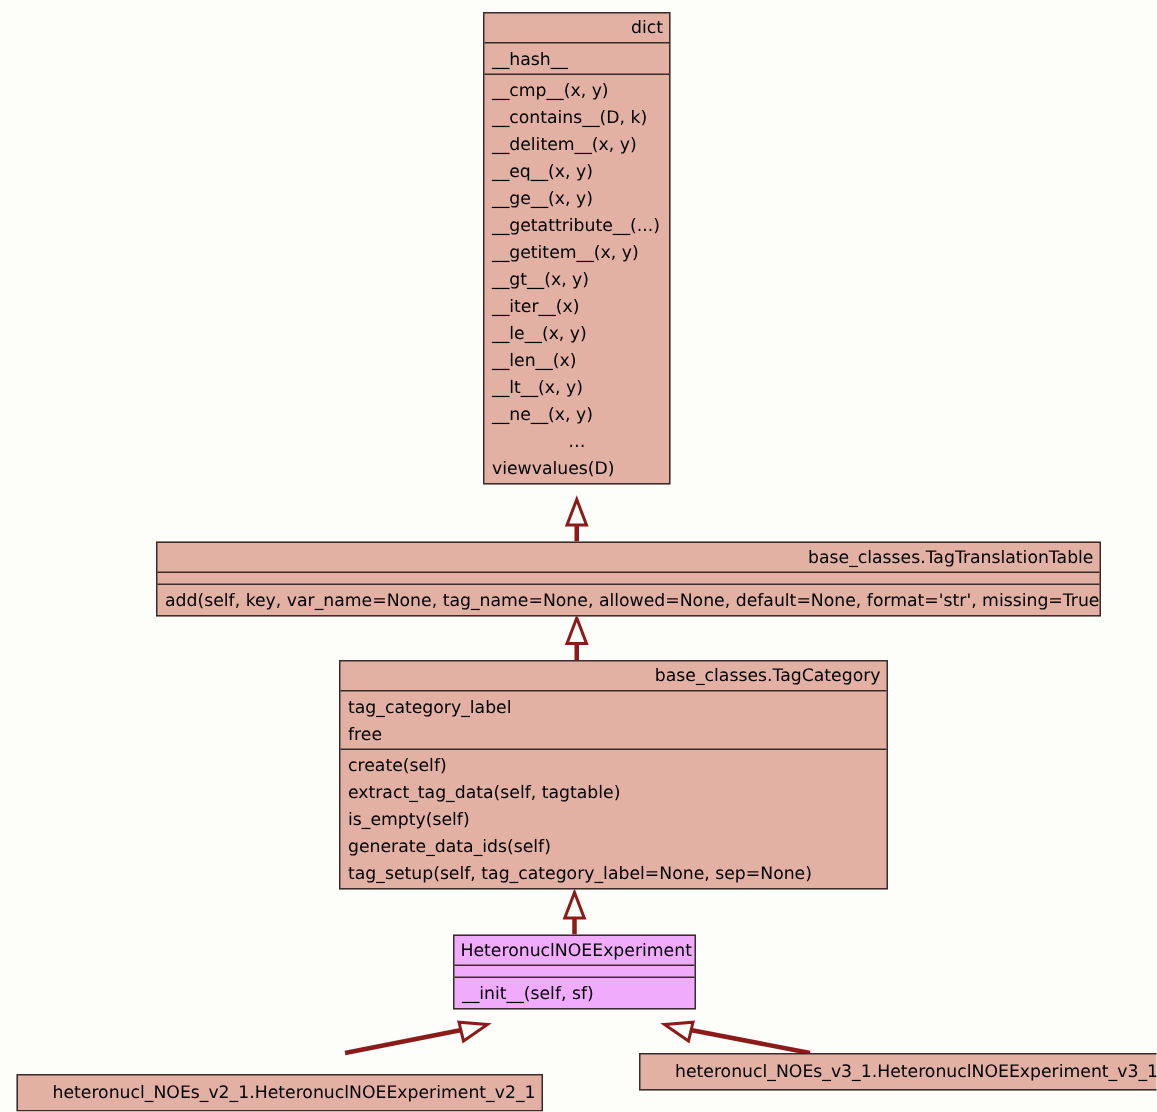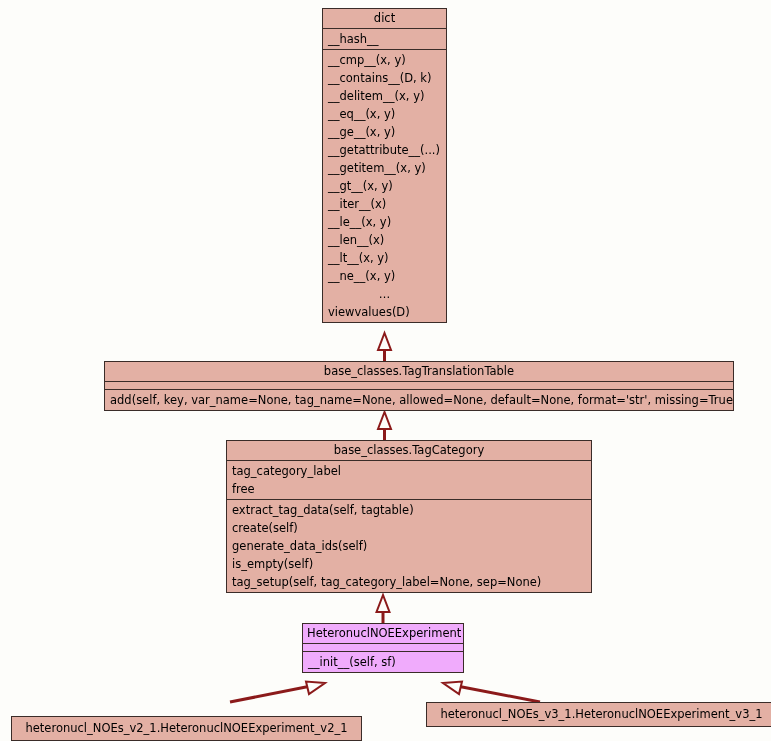--- a/index.html
+++ b/index.html
@@ -39,21 +39,21 @@
     background: #f0abfc;
   }
   .compartment {
     box-sizing: border-box;
     border-bottom: 1px solid #3a2c28;
   }
   .compartment:last-child {
     border-bottom: none;
   }
   .cls-title {
-    text-align: center;
+    text-align: right;
     padding: 2px 4px 3px 4px;
     font-size: 11.5px;
     line-height: 14px;
     white-space: nowrap;
   }
   .attr-list, .op-list {
     padding: 1px 0 1px 0;
   }
   .row {
     padding: 1px 5px 1px 5px;
@@ -149,24 +149,24 @@
     </div>
   </div>
 
   <div class="uml-box" id="box-tagcat">
     <div class="compartment cls-title">base_classes.TagCategory</div>
     <div class="compartment attr-list">
       <div class="row">tag_category_label</div>
       <div class="row">free</div>
     </div>
     <div class="compartment op-list">
+      <div class="row">create(self)</div>
       <div class="row">extract_tag_data(self, tagtable)</div>
-      <div class="row">create(self)</div>
+      <div class="row">is_empty(self)</div>
       <div class="row">generate_data_ids(self)</div>
-      <div class="row">is_empty(self)</div>
       <div class="row">tag_setup(self, tag_category_label=None, sep=None)</div>
     </div>
   </div>
 
   <div class="uml-box light" id="box-hnoe">
     <div class="compartment cls-title">HeteronuclNOEExperiment</div>
     <div class="compartment attr-list empty-comp"></div>
     <div class="compartment op-list">
       <div class="row">__init__(self, sf)</div>
     </div>

